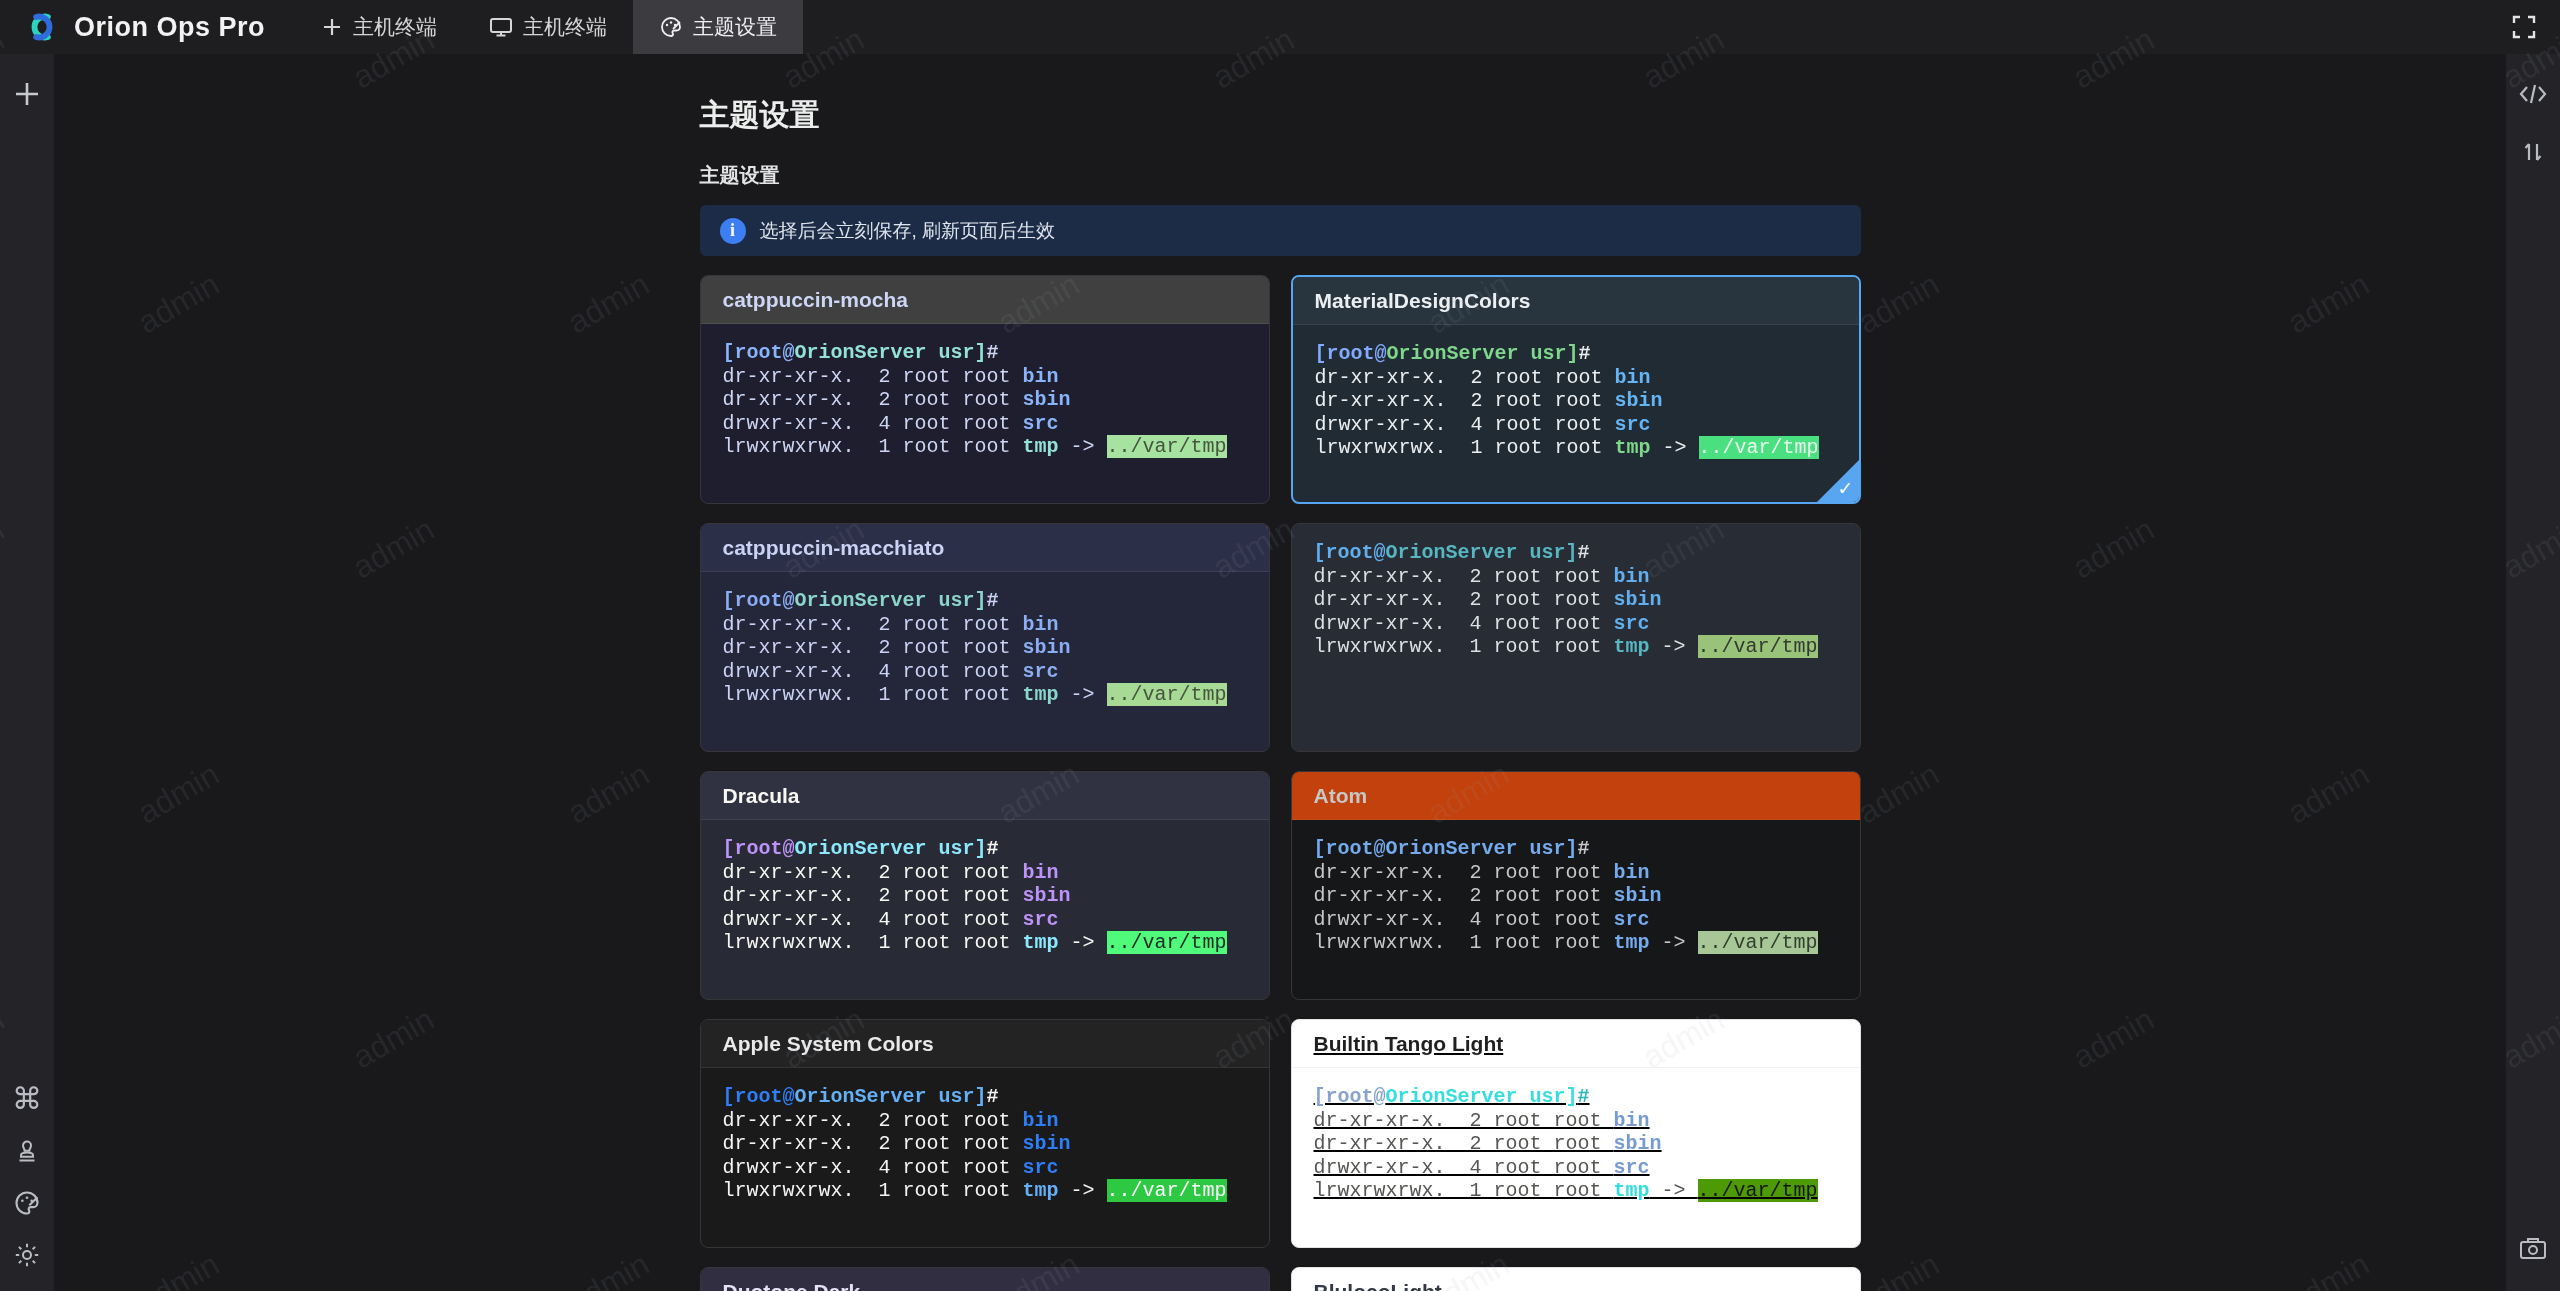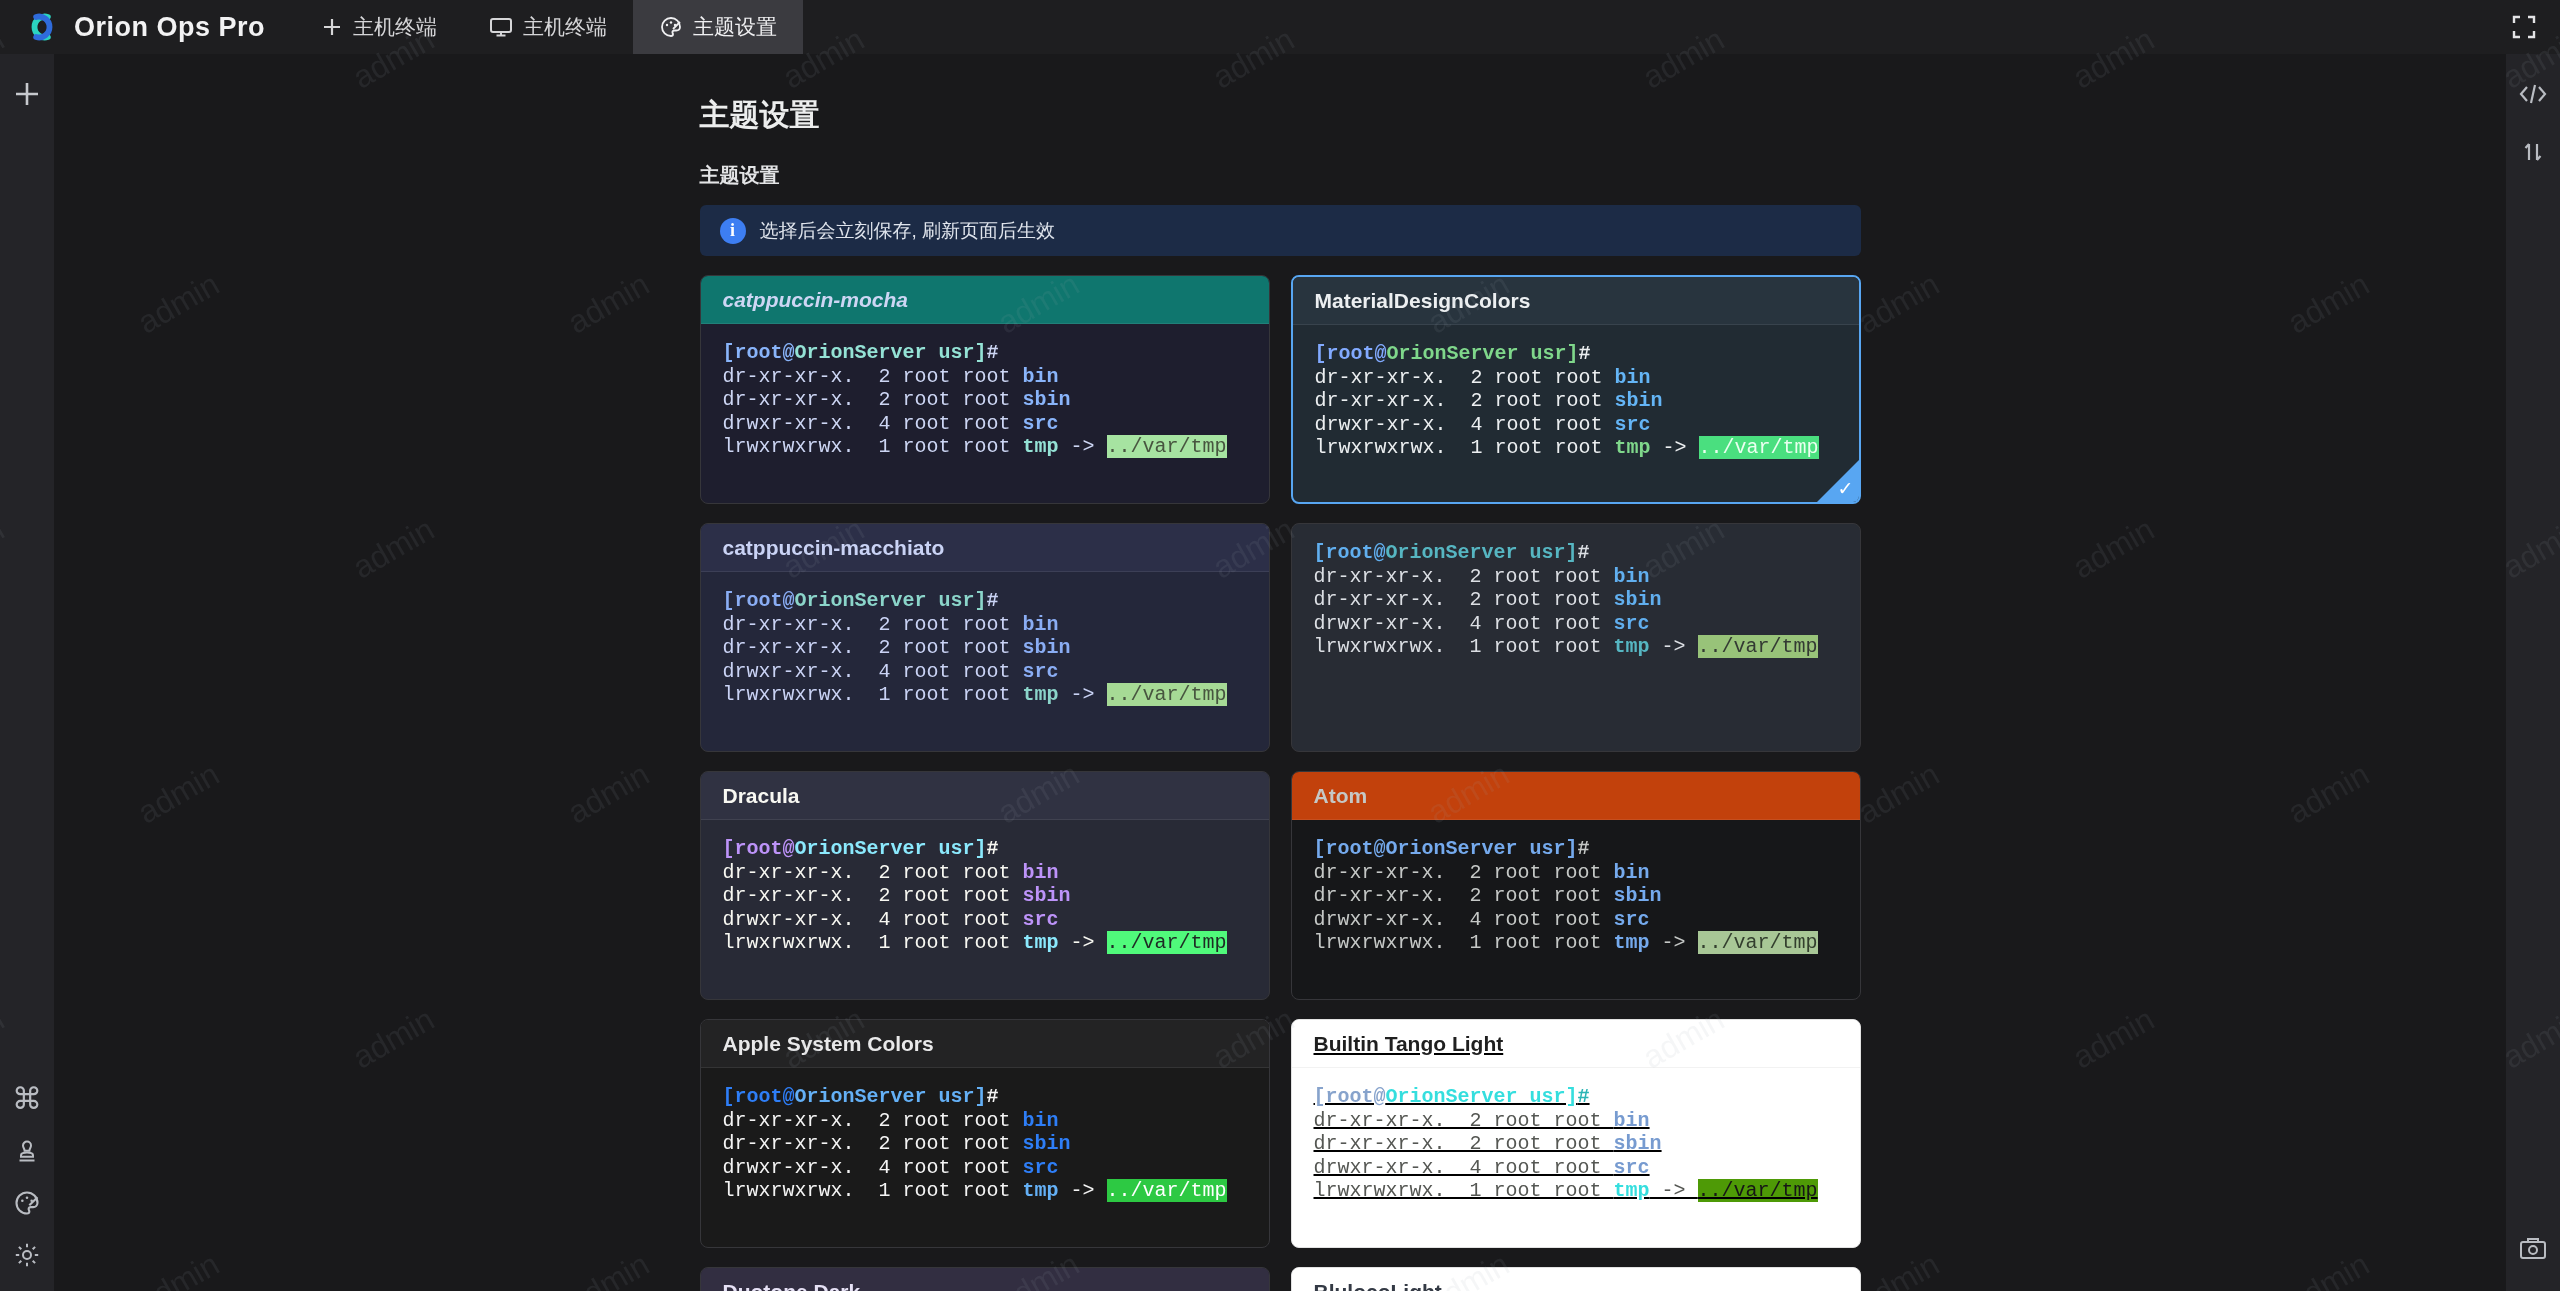--- a/index.html
+++ b/index.html
@@ -185,21 +185,21 @@
   <div class="main">
     <div class="content">
       <div class="page-title">主题设置</div>
       <div class="section-title">主题设置</div>
       <div class="alert">
         <span class="alert-ic">i</span>
         <span class="alert-text">选择后会立刻保存, 刷新页面后生效</span>
       </div>
       <div class="grid" id="theme-grid">
           <div class="card" style="background: rgb(30, 30, 46);">
-            <div class="card-header" style="background: #0f766e; color: rgb(205, 214, 244); font-style: italic;">catppuccin-mocha</div>
+            <div class="card-header" style="background: #404040; color: rgb(205, 214, 244);">catppuccin-mocha</div>
             <div class="term" style="color: rgb(205, 214, 244);"><div><span style="color: rgb(137, 180, 250); font-weight: bold;">[root@</span><span style="color: rgb(148, 226, 213); font-weight: bold;">OrionServer usr]</span><span style="color: rgb(205, 214, 244); font-weight: bold;">#</span></div><div><span>dr-xr-xr-x.  2 root root </span><span style="color: rgb(137, 180, 250); font-weight: bold;">bin</span></div><div><span>dr-xr-xr-x.  2 root root </span><span style="color: rgb(137, 180, 250); font-weight: bold;">sbin</span></div><div><span>drwxr-xr-x.  4 root root </span><span style="color: rgb(137, 180, 250); font-weight: bold;">src</span></div><div><span>lrwxrwxrwx.  1 root root </span><span style="color: rgb(148, 226, 213); font-weight: bold;">tmp</span><span> -&gt; </span><span style="color: rgb(71, 85, 63); background: rgb(166, 227, 161);">../var/tmp</span></div></div>
           </div>
           <div class="card selected" style="background: rgb(33, 43, 51);">
             <div class="card-header" style="background: rgb(40, 52, 62); color: rgb(236, 239, 241);">MaterialDesignColors</div>
             <div class="term" style="color: rgb(236, 239, 241);"><div><span style="color: rgb(130, 170, 255); font-weight: bold;">[root@</span><span style="color: rgb(127, 215, 139); font-weight: bold;">OrionServer usr]</span><span style="color: rgb(236, 239, 241); font-weight: bold;">#</span></div><div><span>dr-xr-xr-x.  2 root root </span><span style="color: rgb(100, 181, 246); font-weight: bold;">bin</span></div><div><span>dr-xr-xr-x.  2 root root </span><span style="color: rgb(100, 181, 246); font-weight: bold;">sbin</span></div><div><span>drwxr-xr-x.  4 root root </span><span style="color: rgb(100, 181, 246); font-weight: bold;">src</span></div><div><span>lrwxrwxrwx.  1 root root </span><span style="color: rgb(127, 215, 139); font-weight: bold;">tmp</span><span> -&gt; </span><span style="color: rgb(234, 255, 240); background: rgb(74, 223, 127);">../var/tmp</span></div></div>
             <div class="corner"></div>
             <div class="corner-check">✓</div>
           </div>
           <div class="card" style="background: rgb(36, 39, 58);">
             <div class="card-header" style="background: rgb(44, 47, 72); color: rgb(202, 211, 245);">catppuccin-macchiato</div>

